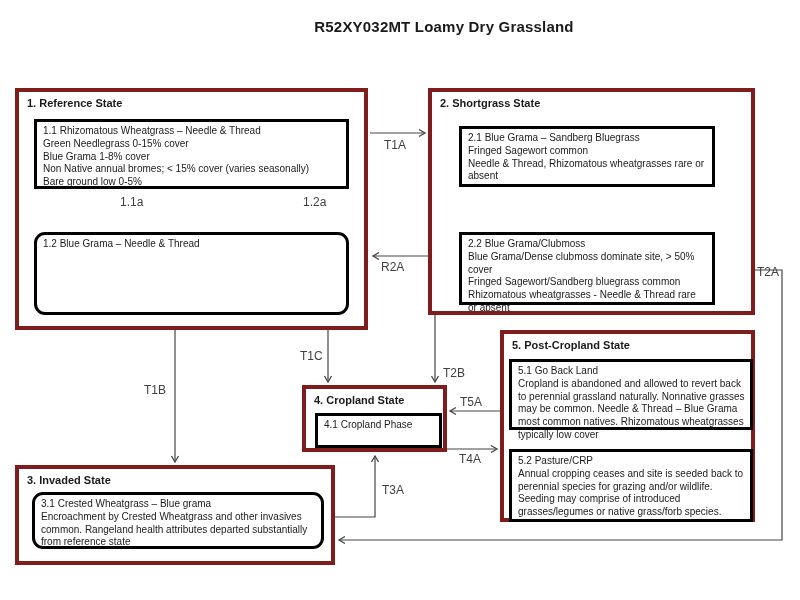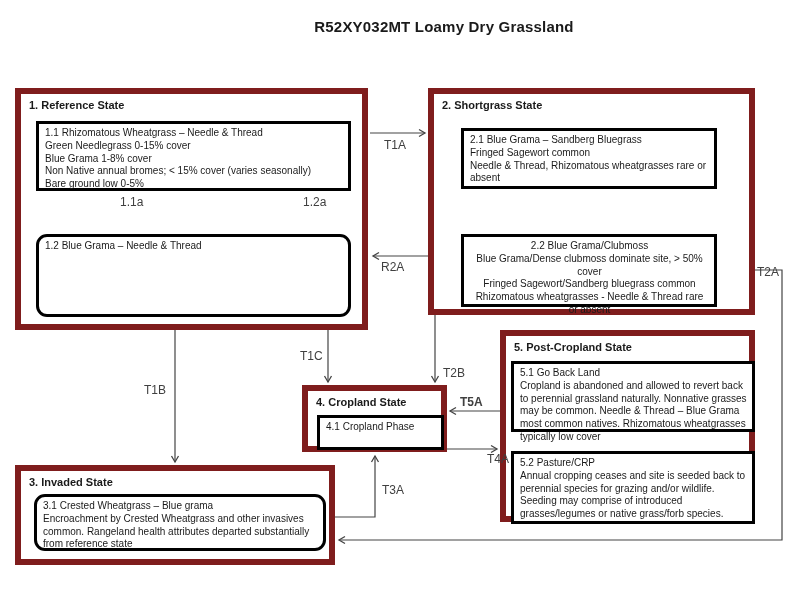--- a/index.html
+++ b/index.html
@@ -5,21 +5,21 @@
   html,body{margin:0;padding:0;background:#fff;}
   #canvas{
     position:relative;width:800px;height:600px;background:#ffffff;
     font-family:"Liberation Sans", sans-serif;color:#1a1a1a;overflow:hidden;
   }
   .diagram-title{
     position:absolute;top:18px;left:0;width:100%;text-align:center;
     font-size:15px;font-weight:bold;letter-spacing:.2px;margin-left:44px;
   }
   .state{
-    position:absolute;border:6px solid #7f1d1d;background:#fff;box-sizing:border-box;
+    position:absolute;border:4px solid #7f1d1d;background:#fff;box-sizing:border-box;
   }
   .state-label{
     font-size:11px;font-weight:bold;padding:5px 0 0 8px;white-space:nowrap;
   }
   .community{
     position:absolute;border:3px solid #000;background:#fff;box-sizing:border-box;
     padding:3px 5px 2px 6px;font-size:10px;line-height:1.28;
   }
   .community-title{white-space:nowrap;}
   .community-body{white-space:pre-line;}
@@ -69,21 +69,21 @@
     </div>
   </div>
 
   <div class="state" style="left:428px;top:88px;width:327px;height:227px;">
     <div class="state-label">2. Shortgrass State</div>
     <div class="community" style="left:27px;top:34px;width:256px;height:61px;">
       <div class="community-title">2.1 Blue Grama – Sandberg Bluegrass</div>
       <div class="community-body">Fringed Sagewort common
 Needle &amp; Thread, Rhizomatous wheatgrasses rare or absent</div>
     </div>
-    <div class="community" style="left:27px;top:140px;width:256px;height:73px;text-align:center;">
+    <div class="community" style="left:27px;top:140px;width:256px;height:73px;">
       <div class="community-title">2.2 Blue Grama/Clubmoss</div>
       <div class="community-body">Blue Grama/Dense clubmoss dominate site, &gt; 50% cover
 Fringed Sagewort/Sandberg bluegrass common
 Rhizomatous wheatgrasses - Needle &amp; Thread rare or absent</div>
     </div>
   </div>
 
   <div class="state" style="left:15px;top:465px;width:320px;height:100px;">
     <div class="state-label">3. Invaded State</div>
     <div class="community" style="left:13px;top:23px;width:292px;height:57px;border-radius:11px;">
@@ -112,17 +112,17 @@
   </div>
 
   <div class="tlabel" style="left:384px;top:138px;">T1A</div>
   <div class="tlabel" style="left:381px;top:260px;">R2A</div>
   <div class="tlabel" style="left:120px;top:195px;">1.1a</div>
   <div class="tlabel" style="left:255px;top:195px;margin-left:48px;">1.2a</div>
   <div class="tlabel" style="left:144px;top:383px;">T1B</div>
   <div class="tlabel" style="left:300px;top:349px;">T1C</div>
   <div class="tlabel" style="left:443px;top:338px;margin-top:28px;">T2B</div>
   <div class="tlabel" style="left:757px;top:265px;">T2A</div>
-  <div class="tlabel" style="left:460px;top:395px;font-weight:bold;">T5A</div>
-  <div class="tlabel" style="left:459px;top:452px;margin-left:28px;">T4A</div>
+  <div class="tlabel" style="left:460px;top:395px;">T5A</div>
+  <div class="tlabel" style="left:459px;top:452px;">T4A</div>
   <div class="tlabel" style="left:382px;top:483px;">T3A</div>
 
 </div>
 
 </body></html>

